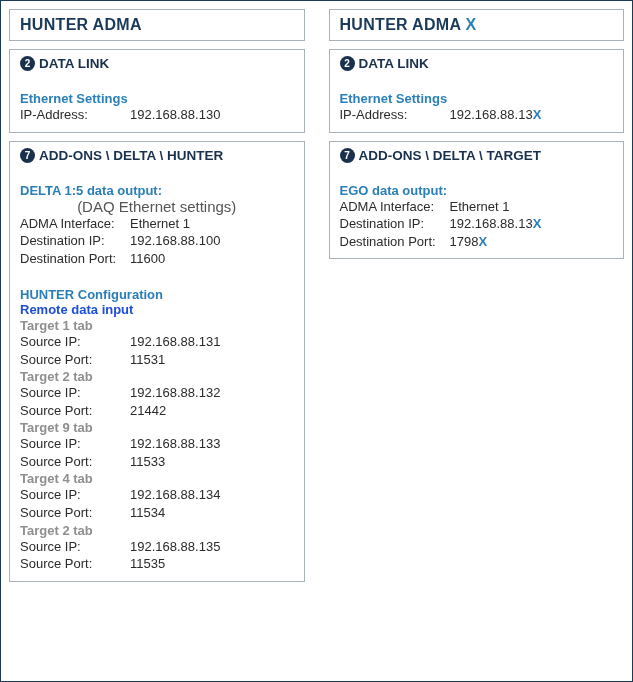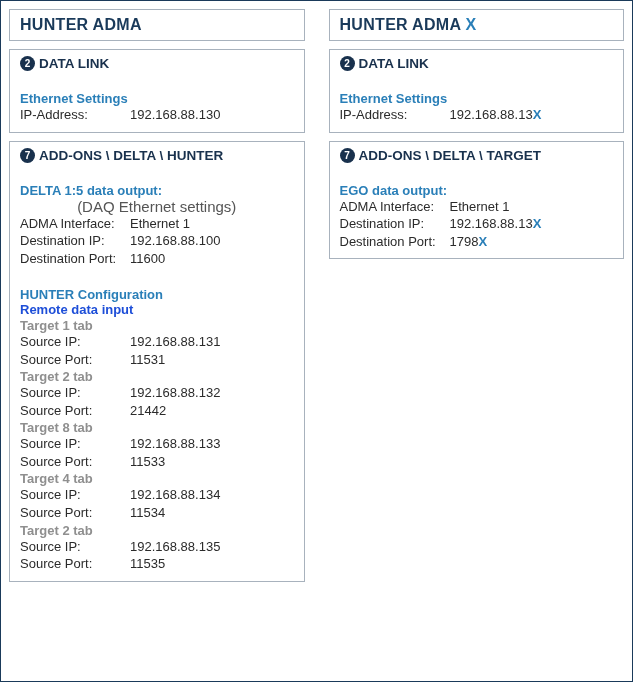--- a/index.html
+++ b/index.html
@@ -160,21 +160,21 @@
             <div class="kv">
               <span class="k">Source IP:</span>
               <span class="v">192.168.88.132</span>
             </div>
             <div class="kv">
               <span class="k">Source Port:</span>
               <span class="v">21442</span>
             </div>
           </div>
           <div>
-            <div class="tab-label">Target 8 tab</div>
+            <div class="tab-label">Target 9 tab</div>
             <div class="kv">
               <span class="k">Source IP:</span>
               <span class="v">192.168.88.133</span>
             </div>
             <div class="kv">
               <span class="k">Source Port:</span>
               <span class="v">11533</span>
             </div>
           </div>
           <div>

